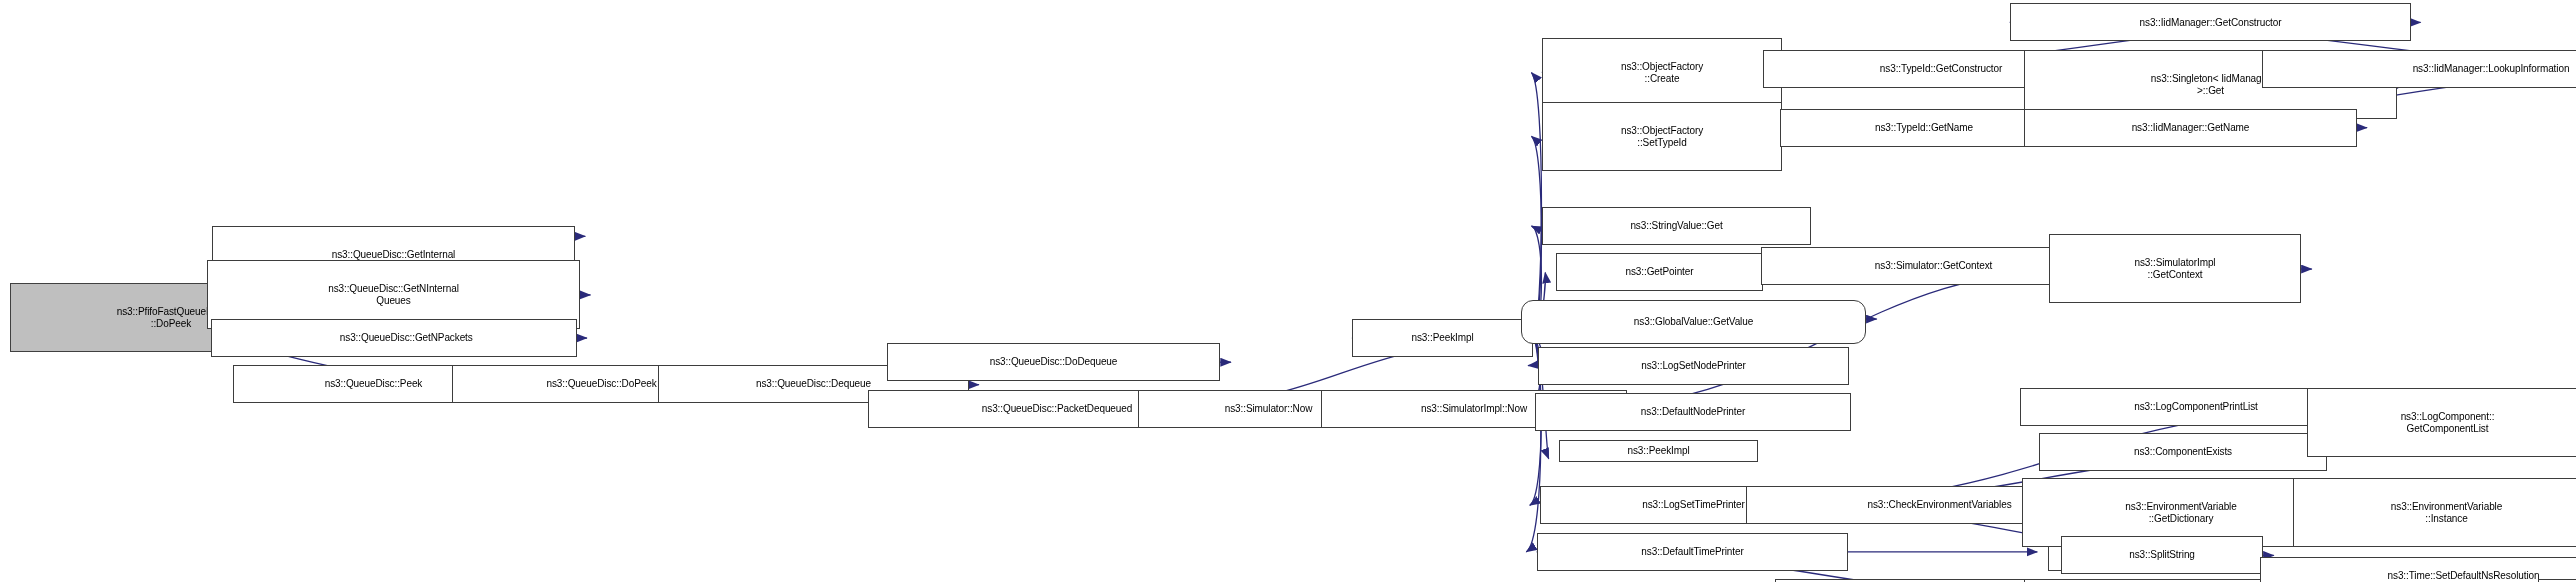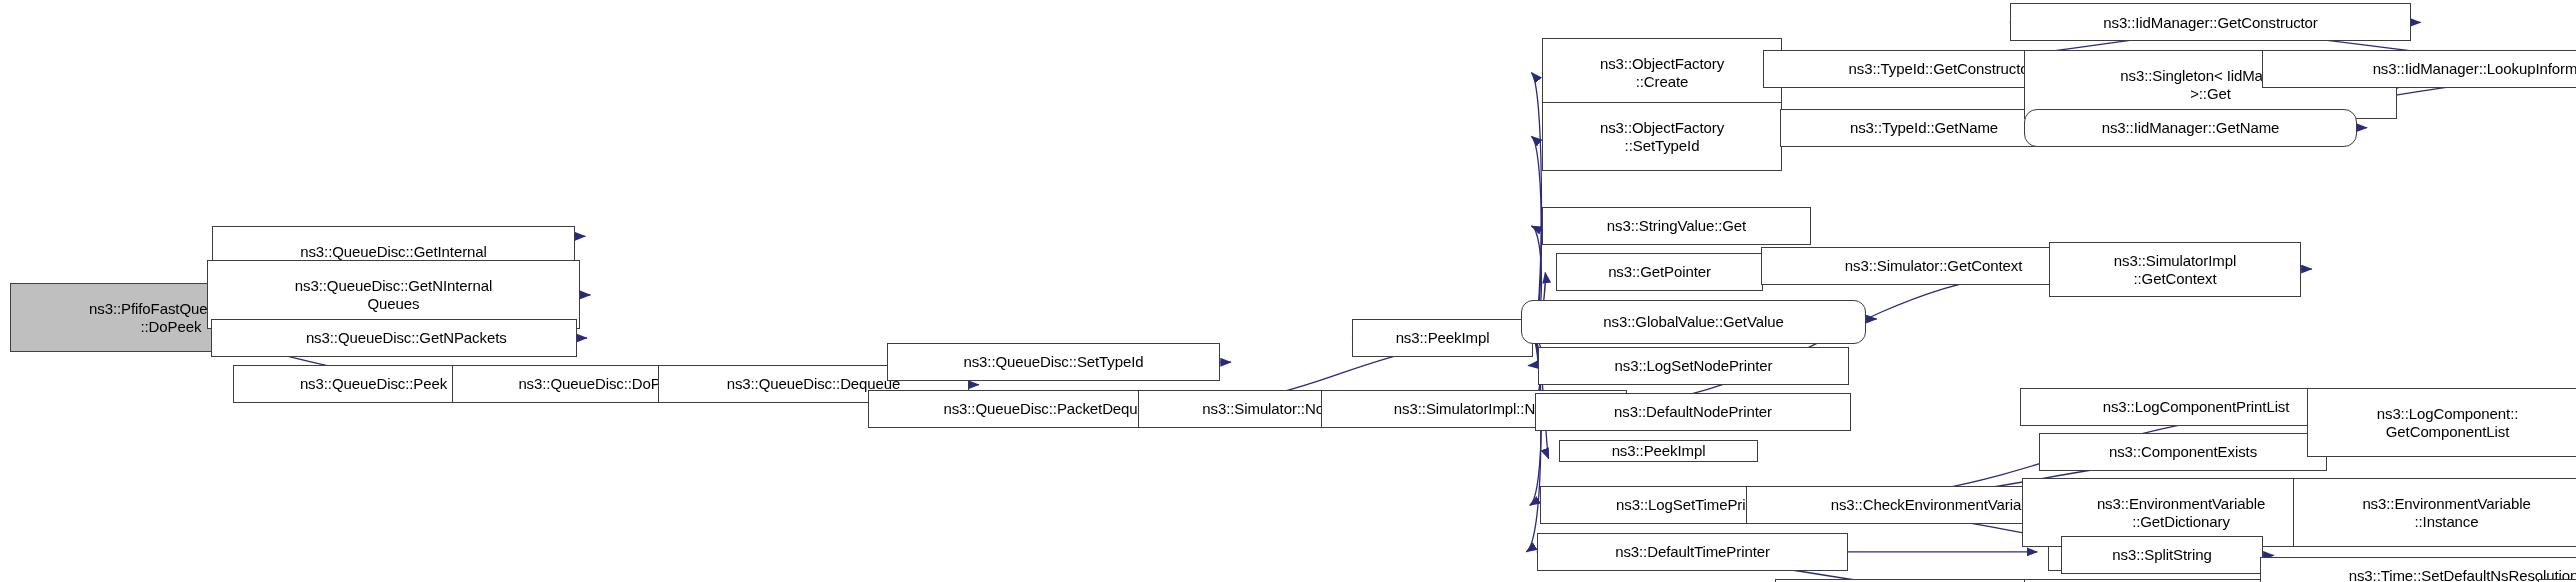--- a/index.html
+++ b/index.html
@@ -27,21 +27,21 @@
   .node {
     position: absolute;
     box-sizing: border-box;
     border: 1.7px solid #3d3d3d;
     background: #ffffff;
     color: #000000;
     display: flex;
     align-items: center;
     justify-content: center;
     text-align: center;
-    font-size: 15px;
+    font-size: 10px;
     line-height: 1.15;
     white-space: pre-line;
     letter-spacing: -0.1px;
     padding: 0 3.5px;
     z-index: 2;
   }
   .node.root {
     background: #bfbfbf;
     border-color: #404040;
   }
@@ -108,21 +108,21 @@
       <div class="node root" style="left: 10.4px; top: 283px; width: 321px; height: 69px;">ns3::PfifoFastQueueDisc
 ::DoPeek</div>
       <div class="node" style="left: 212px; top: 202px; width: 363px; height: 69px; margin-top: 24px;">ns3::QueueDisc::GetInternal
 Queue</div>
       <div class="node" style="left: 207px; top: 260px; width: 373px; height: 69px;">ns3::QueueDisc::GetNInternal
 Queues</div>
       <div class="node" style="left: 211px; top: 319px; width: 366px; height: 38px; padding-left: 28px;">ns3::QueueDisc::GetNPackets</div>
       <div class="node" style="left: 233px; top: 365px; width: 281px; height: 38px;">ns3::QueueDisc::Peek</div>
       <div class="node" style="left: 452px; top: 365px; width: 299px; height: 38px;">ns3::QueueDisc::DoPeek</div>
       <div class="node" style="left: 658px; top: 365px; width: 311px; height: 38px;">ns3::QueueDisc::Dequeue</div>
-      <div class="node" style="left: 887px; top: 343px; width: 333px; height: 38px;">ns3::QueueDisc::SetTypeId</div>
+      <div class="node" style="left: 887px; top: 343px; width: 333px; height: 38px;">ns3::QueueDisc::DoDequeue</div>
       <div class="node" style="left: 868px; top: 390px; width: 378px; height: 38px;">ns3::QueueDisc::PacketDequeued</div>
       <div class="node" style="left: 1138px; top: 390px; width: 261px; height: 38px;">ns3::Simulator::Now</div>
       <div class="node" style="left: 1321px; top: 390px; width: 306px; height: 38px;">ns3::SimulatorImpl::Now</div>
       <div class="node" style="left: 1352px; top: 319px; width: 181px; height: 38px;">ns3::PeekImpl</div>
       <div class="node" style="left: 1542px; top: 38px; width: 240px; height: 69px;">ns3::ObjectFactory
 ::Create</div>
       <div class="node" style="left: 1542px; top: 102px; width: 240px; height: 69px;">ns3::ObjectFactory
 ::SetTypeId</div>
       <div class="node" style="left: 1542px; top: 207px; width: 269px; height: 38px;">ns3::StringValue::Get</div>
       <div class="node" style="left: 1556px; top: 253px; width: 207px; height: 38px;">ns3::GetPointer</div>
@@ -131,23 +131,23 @@
       <div class="node" style="left: 1535px; top: 393px; width: 316px; height: 38px;">ns3::DefaultNodePrinter</div>
       <div class="node" style="left: 1559px; top: 440px; width: 199px; height: 22px;">ns3::PeekImpl</div>
       <div class="node" style="left: 1540px; top: 486px; width: 307px; height: 38px;">ns3::LogSetTimePrinter</div>
       <div class="node" style="left: 1537px; top: 533px; width: 311px; height: 38px;">ns3::DefaultTimePrinter</div>
       <div class="node" style="left: 1763px; top: 50px; width: 356px; height: 38px;">ns3::TypeId::GetConstructor</div>
       <div class="node" style="left: 1780px; top: 109px; width: 288px; height: 38px;">ns3::TypeId::GetName</div>
       <div class="node" style="left: 1761px; top: 247px; width: 345px; height: 38px;">ns3::Simulator::GetContext</div>
       <div class="node" style="left: 2010px; top: 3.4px; width: 401px; height: 38px;">ns3::IidManager::GetConstructor</div>
       <div class="node" style="left: 2024px; top: 50px; width: 373px; height: 69px;">ns3::Singleton&lt; IidManager
 &gt;::Get</div>
-      <div class="node" style="left: 2024px; top: 109px; width: 333px; height: 38px; border-radius: 13px;">ns3::IidManager::GetName</div>
+      <div class="node" style="left: 2024px; top: 109px; width: 333px; height: 38px;">ns3::IidManager::GetName</div>
       <div class="node" style="left: 2262px; top: 50px; width: 458px; height: 38px;">ns3::IidManager::LookupInformation</div>
-      <div class="node" style="left: 2049px; top: 234px; width: 252px; height: 55px; margin-top: 8px;">ns3::SimulatorImpl
+      <div class="node" style="left: 2049px; top: 234px; width: 252px; height: 69px;">ns3::SimulatorImpl
 ::GetContext</div>
       <div class="node" style="left: 1746px; top: 486px; width: 387px; height: 38px;">ns3::CheckEnvironmentVariables</div>
       <div class="node" style="left: 2048px; top: 533px; width: 188px; height: 38px;">ns3::Time::As</div>
       <div class="node" style="left: 1775px; top: 579px; width: 328px; height: 38px;">ns3::Time::GetResolution</div>
       <div class="node" style="left: 2020px; top: 388px; width: 352px; height: 38px;">ns3::LogComponentPrintList</div>
       <div class="node" style="left: 2039px; top: 433px; width: 288px; height: 38px;">ns3::ComponentExists</div>
       <div class="node" style="left: 2022px; top: 478px; width: 318px; height: 69px;">ns3::EnvironmentVariable
 ::GetDictionary</div>
       <div class="node" style="left: 2061px; top: 536px; width: 202px; height: 38px;">ns3::SplitString</div>
       <div class="node" style="left: 2024px; top: 579px; width: 335px; height: 38px;">ns3::Time::PeekResolution</div>

